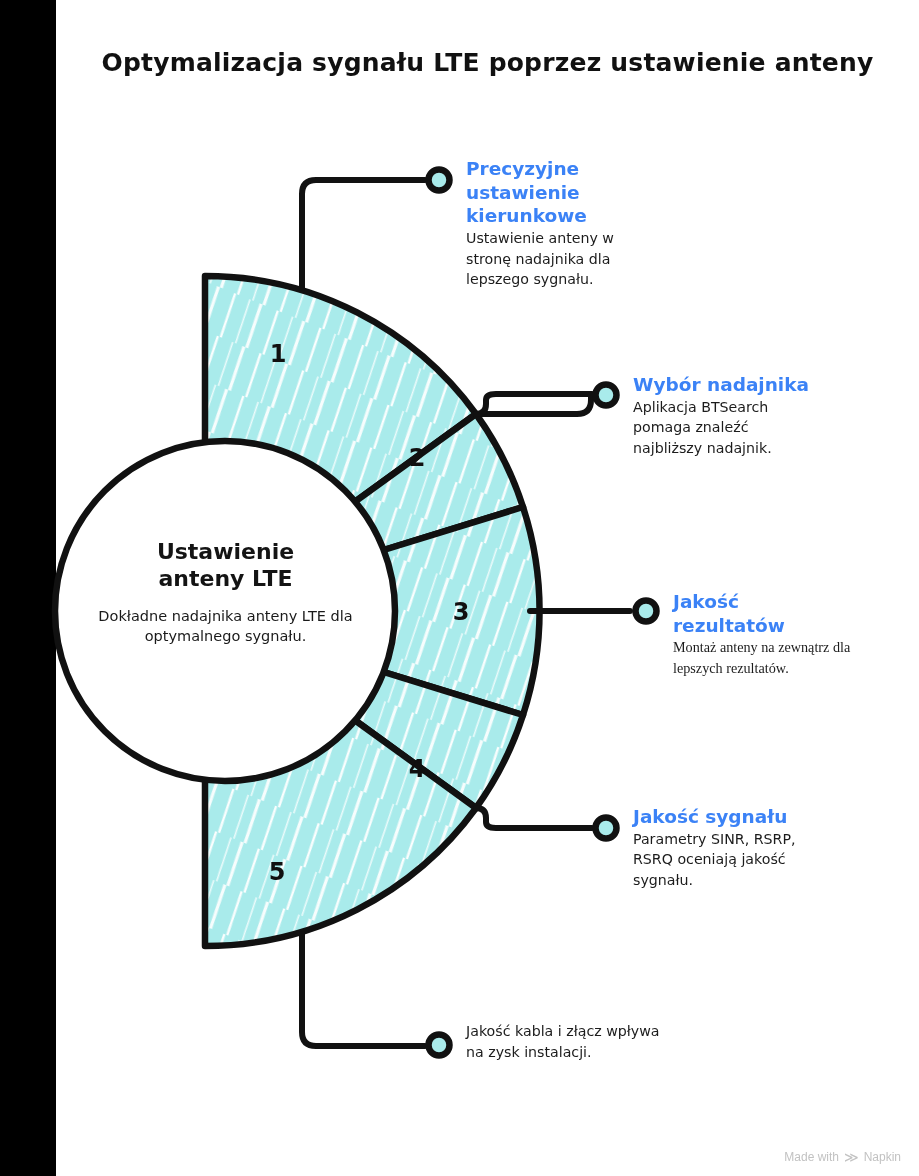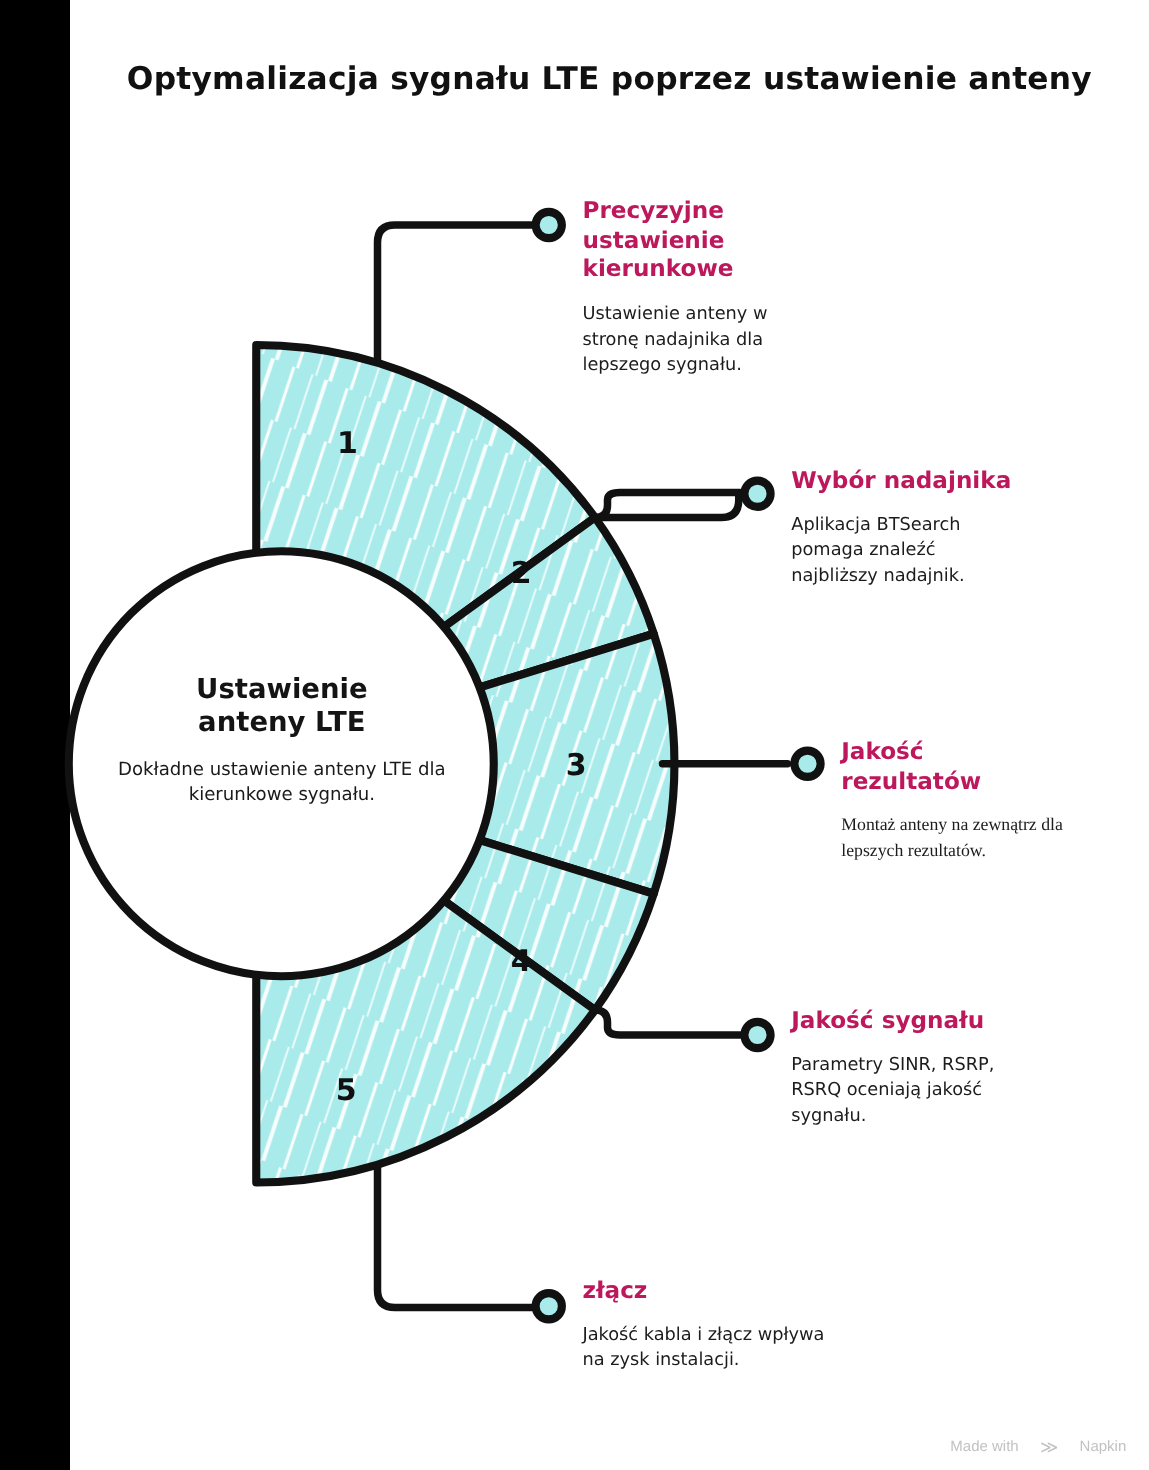--- a/index.html
+++ b/index.html
@@ -60,45 +60,45 @@
     color: #1a1a1a;
     line-height: 1.42;
   }
   
   .callout {
     position: absolute;
   }
   .callout-title {
     font-size: 18.5px;
     font-weight: bold;
-    color: #be185d;
+    color: #3b82f6;
     line-height: 1.28;
   }
   .callout-desc {
-    margin-top: 13px;
+    margin-top: 0;
     font-size: 14.2px;
     color: #1c1c1c;
     line-height: 1.45;
   }
   
   .seg-num {
     position: absolute;
     font-size: 24px;
     font-weight: bold;
     color: #101010;
     transform: translate(-50%, -50%);
     pointer-events: none;
   }
   
   .watermark {
     position: absolute;
     right: 18px; bottom: 12px;
     display: flex;
     align-items: center;
-    gap: 17px;
+    gap: 5px;
     font-size: 12px;
     color: #c2c2c2;
     font-family: "Liberation Sans", sans-serif;
     margin-top: 14px;
   }
   .wm-glyph { font-size: 14px; color: #c2c2c2; line-height: 1; }
 </style>
 </head>
 <body>
 
@@ -174,21 +174,21 @@
   <div class="seg-num" style="left:417px; top:458px;">2</div>
   <div class="seg-num" style="left:461px; top:612px;">3</div>
   <div class="seg-num" style="left:417px; top:769px;">4</div>
   <div class="seg-num" style="left:277px; top:872px;">5</div>
 
   <div class="center-block">
     <div class="center-title">
       <div>Ustawienie</div>
       <div>anteny LTE</div>
     </div>
-    <div class="center-desc">Dokładne ustawienie anteny LTE dla kierunkowe sygnału.</div>
+    <div class="center-desc">Dokładne nadajnika anteny LTE dla optymalnego sygnału.</div>
   </div>
 
   <div class="callout" style="left:466px; top:157px; width:190px;">
     <div class="callout-title">
       <div>Precyzyjne</div>
       <div>ustawienie</div>
       <div>kierunkowe</div>
     </div>
     <div class="callout-desc" style="width:170px;">Ustawienie anteny w stronę nadajnika dla lepszego sygnału.</div>
   </div>
@@ -206,21 +206,20 @@
     <div class="callout-desc" style="width:178px;font-family:Liberation Serif, serif;">Montaż anteny na zewnątrz dla lepszych rezultatów.</div>
   </div>
 
   <div class="callout" style="left:633px; top:805px; width:200px;">
     <div class="callout-title">Jakość sygnału</div>
     <div class="callout-desc" style="width:188px;">Parametry SINR, RSRP, RSRQ oceniają jakość sygnału.</div>
   </div>
 
   <div class="callout" style="left:466px; top:1021px; width:200px;">
     <div class="callout-title">
-      <div>złącz</div>
     </div>
     <div class="callout-desc" style="width:205px;">Jakość kabla i złącz wpływa na zysk instalacji.</div>
   </div>
 
   <div class="watermark">
     <span>Made with</span>
     <span class="wm-glyph">≫</span>
     <span>Napkin</span>
   </div>
 

